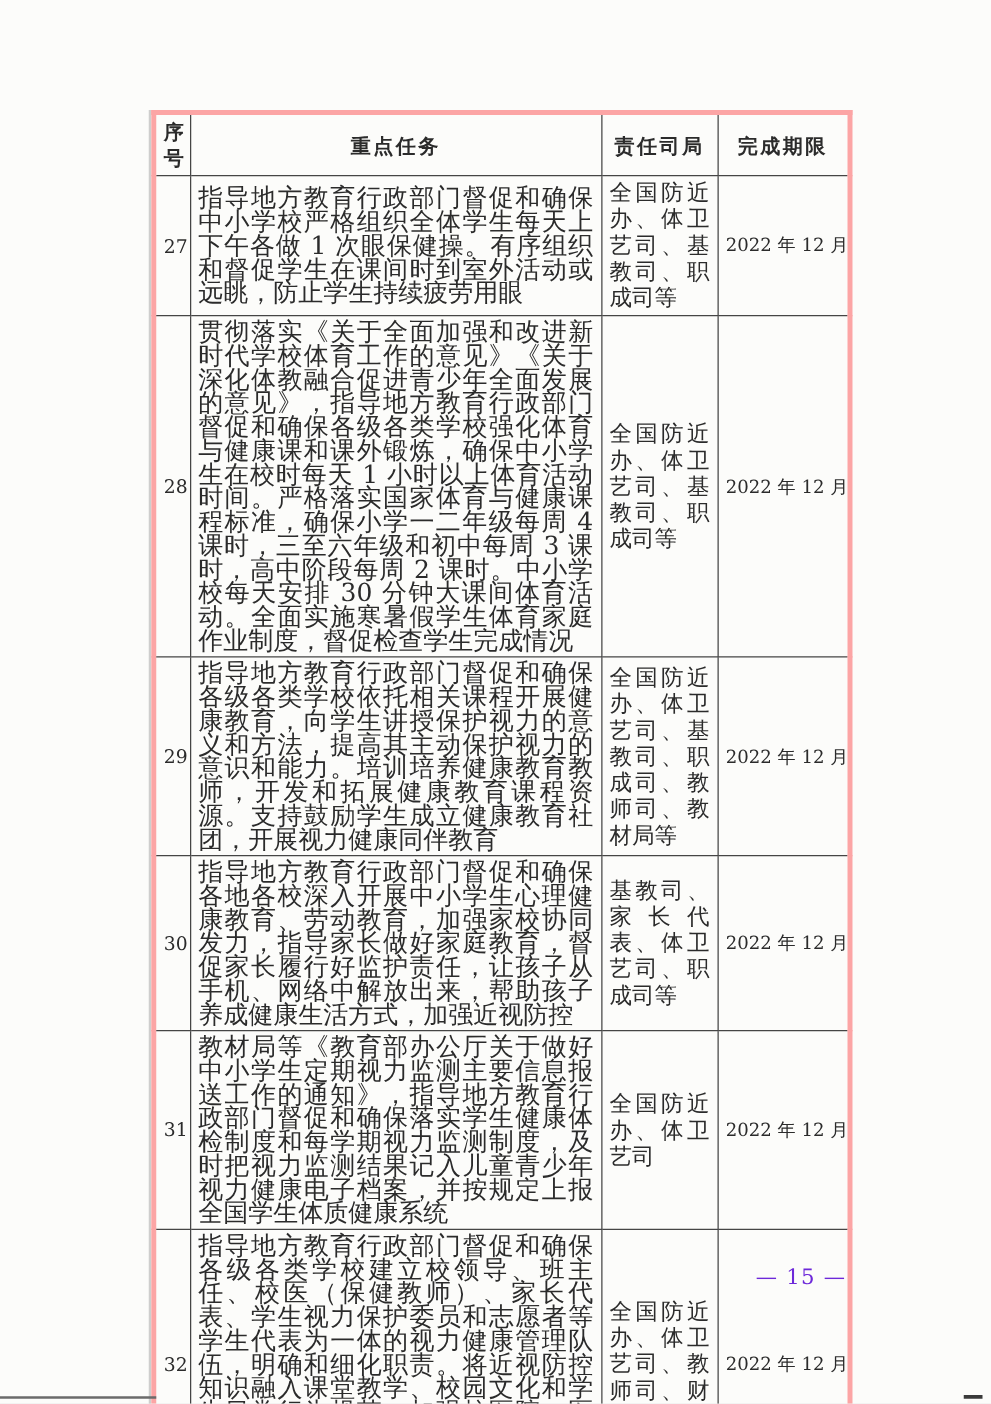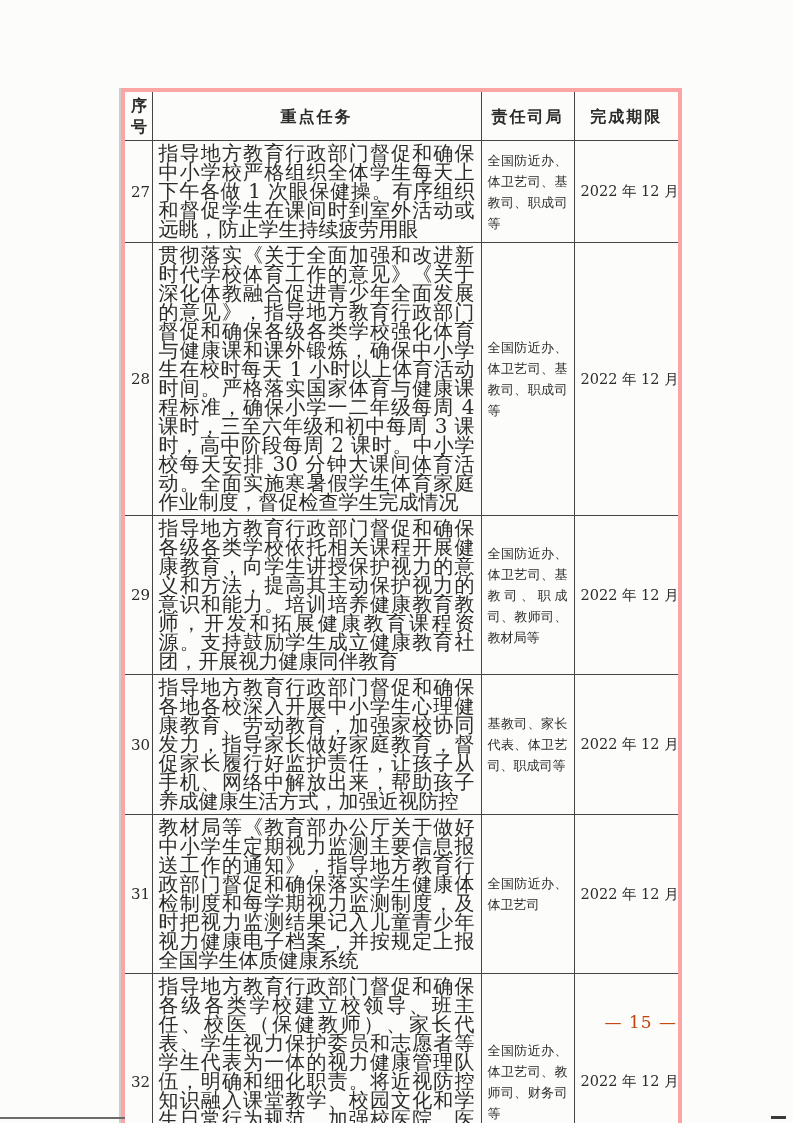--- a/index.html
+++ b/index.html
@@ -68,42 +68,42 @@
   }
   td.c-task {
     font-size: 20px;
     line-height: 19px;
     text-align: justify;
     text-justify: inter-character;
     vertical-align: middle;
     padding: 4px 7px;
   }
   td.c-dept {
-    font-size: 13px;
+    font-size: 18px;
     line-height: 21px;
     text-align: justify;
     text-justify: inter-character;
     vertical-align: middle;
     padding: 3px 5px;
   }
   td.c-dl {
     font-size: 14.5px;
     text-align: right;
     vertical-align: middle;
     white-space: nowrap;
     padding: 2px 1px;
   }
 
   .page-number {
     position: absolute;
     top: 1012px;
     right: 116px;
     font-size: 17px;
     letter-spacing: 1px;
-    color: #c2410c;
+    color: #6d28d9;
   }
 
   .artifact-line-left {
     position: absolute;
     left: 0;
     top: 1117px;
     width: 125px;
     height: 2px;
     background: #6b6b6b;
   }

